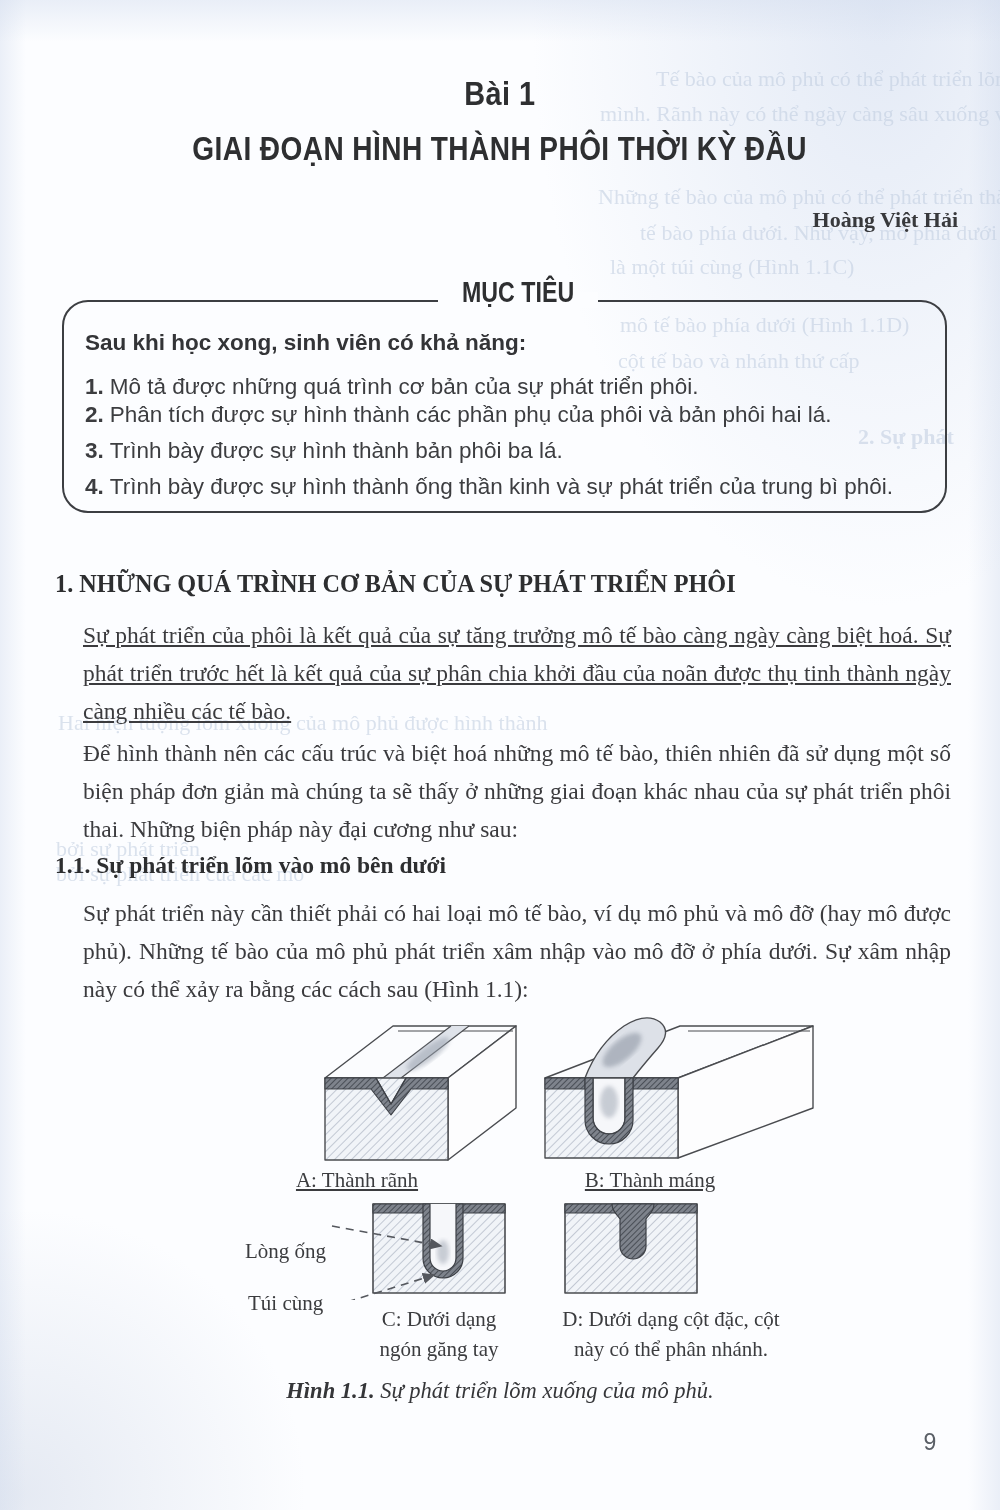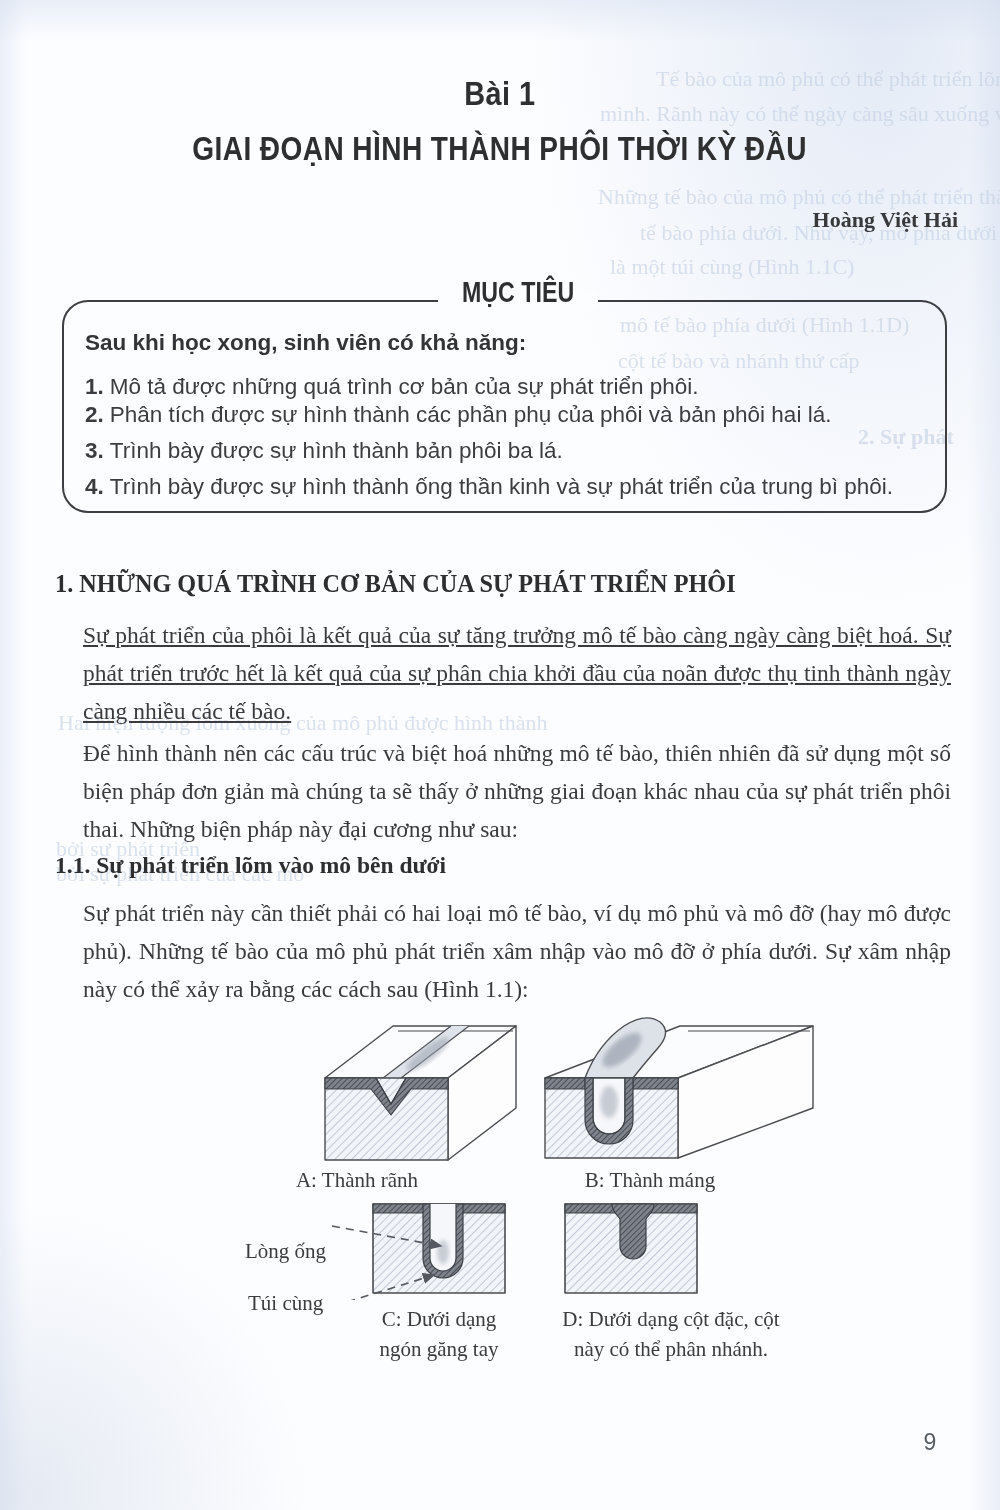--- a/index.html
+++ b/index.html
@@ -27,21 +27,21 @@
   .obj-title-patch{left:438px;top:292px;width:160px;height:16px;background:#fcfdff;}
   .obj-title{left:428px;top:276px;width:180px;text-align:center;font-size:29px;font-weight:bold;color:#2e2f31;}
   .obj-intro{left:85px;top:330px;font-size:22.5px;font-weight:bold;color:#333437;white-space:nowrap;text-align:center;}
   .obj-item{position:absolute;left:85px;font-size:22.5px;color:#3c3d40;white-space:nowrap;}
   .obj-item b{margin-right:6px;}
 
   .sec-heading{left:55px;top:570px;font-size:25px;font-weight:bold;color:#2d2e30;white-space:nowrap;transform:scaleX(.97);transform-origin:left;}
   .para{left:83px;width:868px;font-size:23.5px;line-height:38px;text-align:justify;color:#3b3b3e;}
   .sub-heading{left:55px;top:852px;font-size:23.5px;font-weight:bold;color:#2d2e30;white-space:nowrap;}
 
-  .fig-label{font-size:21px;color:#3b3c3f;text-align:center;width:200px;}
+  .fig-label{font-size:21px;color:#3b3c3f;text-align:center;width:200px;text-decoration:underline;}
   .fig-cap2{font-size:21px;color:#3b3c3f;text-align:center;line-height:30px;}
   .fig-caption{top:1378px;font-size:22.5px;font-style:italic;color:#353639;}
   .fig-caption b{font-weight:bold;}
 
   .pageno{left:900px;top:1429px;width:60px;text-align:center;font-size:23px;color:#5a5f66;font-family:"Liberation Sans",sans-serif;}
 
   .ghost{position:absolute;color:#bfccdf;opacity:.55;filter:blur(.7px);font-size:22px;white-space:nowrap;pointer-events:none;}
   .ghost.b{font-weight:bold;}
 </style>
 </head>
@@ -155,16 +155,19 @@
   <div class="abs" style="left:245px;top:1206px;font-size:21px;color:#3b3c3f;margin-top:33px;">Lòng ống</div>
   <div class="abs" style="left:248px;top:1291px;font-size:21px;color:#3b3c3f;">Túi cùng</div>
   <div class="abs fig-cap2" style="left:339px;top:1304px;width:200px;">
     <div>C: Dưới dạng</div>
     <div>ngón găng tay</div>
   </div>
   <div class="abs fig-cap2" style="left:521px;top:1304px;width:300px;">
     <div>D: Dưới dạng cột đặc, cột</div>
     <div>này có thể phân nhánh.</div>
   </div>
+  <div class="abs center fig-caption">
+    <b>Hình 1.1.</b><span> Sự phát triển lõm xuống của mô phủ.</span>
+  </div>
 
   <div class="abs pageno">9</div>
 
 </div>
 
 </body></html>

